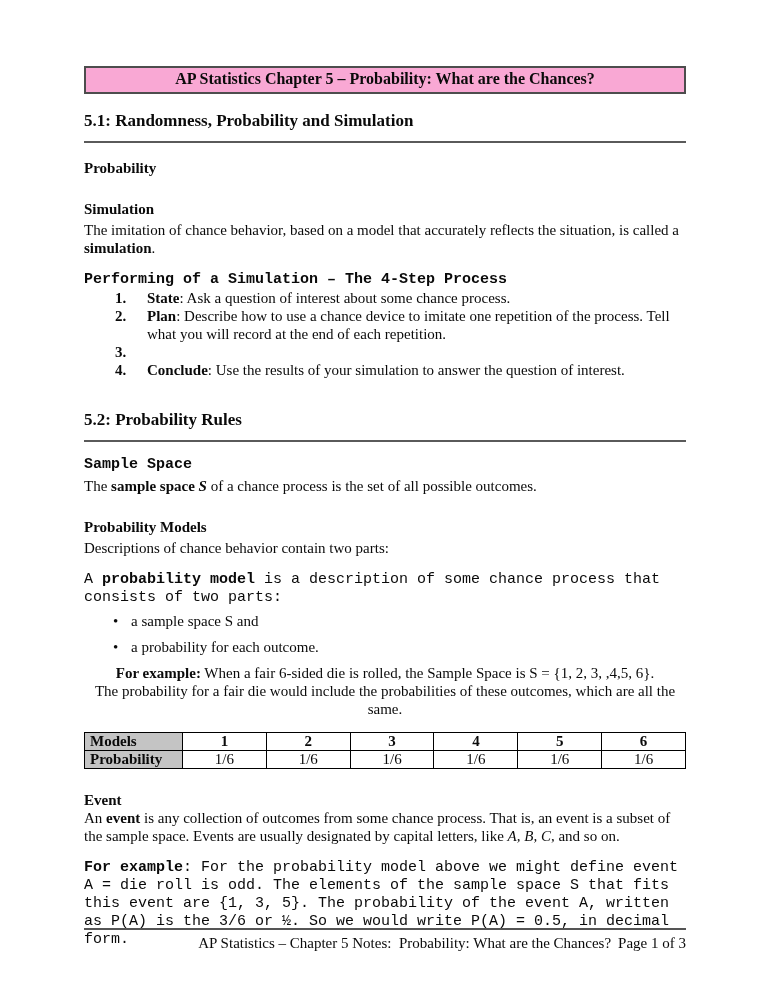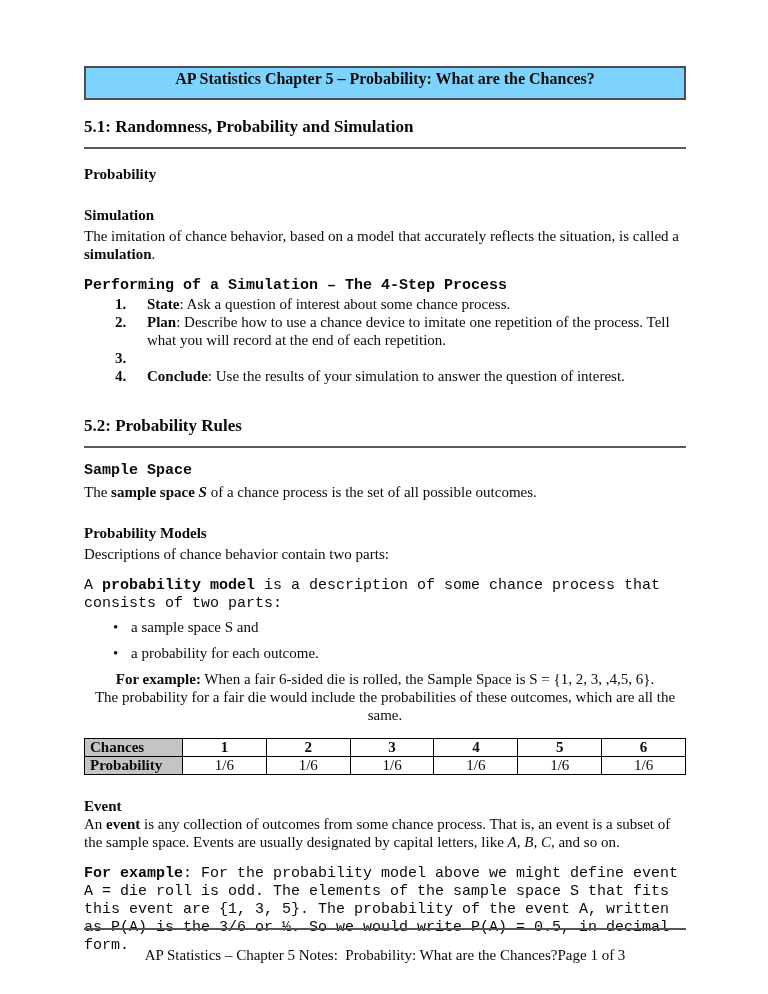--- a/index.html
+++ b/index.html
@@ -9,24 +9,24 @@
     font-family:"Liberation Serif", serif;
     font-size:15px;
     line-height:18px;
     color:#0a0a0a;
     position:relative;
     overflow:hidden;
   }
   .page { position:absolute; inset:0; padding:66px 82px 0 84px; }
 
   .banner {
-    height:34px;
+    height:28px;
     line-height:22px;
     border:2px solid #4d4d4d;
-    background:#7dd3fc;
+    background:#f9a8d4;
     text-align:center;
     font-weight:700;
     font-size:16px;
   }
 
   .sech {
     font-size:17px;
     line-height:20px;
     font-weight:700;
     padding-bottom:10px;
@@ -62,24 +62,25 @@
     padding:1px 2px;
     font-size:15px;
   }
   .ptable td.lbl { background:#c4c4c4; font-weight:700; text-align:left; padding-left:5px; }
   .ptable td.boldcell { font-weight:700; }
 
   .footer {
     position:absolute;
     left:84px; right:82px; top:928px;
     border-top:2px solid #555;
-    padding-top:16px;
+    padding-top:4px;
     display:flex;
-    justify-content:center;
+    justify-content:flex-end;
     white-space:pre-wrap;
+    gap:7px;
   }
 </style>
 </head>
 <body>
 
 <div class="page">
 
   <div class="banner">AP Statistics Chapter 5 – Probability: What are the Chances?</div>
 
   <div class="sech h51">5.1: Randomness, Probability and Simulation</div>
@@ -134,21 +135,21 @@
       <col style="width:98px">
         <col>
         <col>
         <col>
         <col>
         <col>
         <col>
     </colgroup>
     <tbody>
       <tr>
-        <td class="lbl">Chances</td>
+        <td class="lbl">Models</td>
         <td class="boldcell">1</td>
         <td class="boldcell">2</td>
         <td class="boldcell">3</td>
         <td class="boldcell">4</td>
         <td class="boldcell">5</td>
         <td class="boldcell">6</td>
       </tr>
       <tr>
         <td class="lbl">Probability</td>
         <td>1/6</td>

